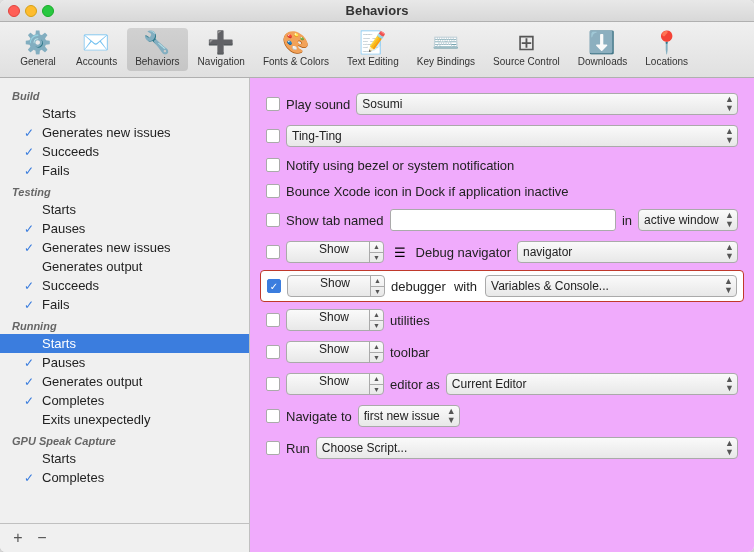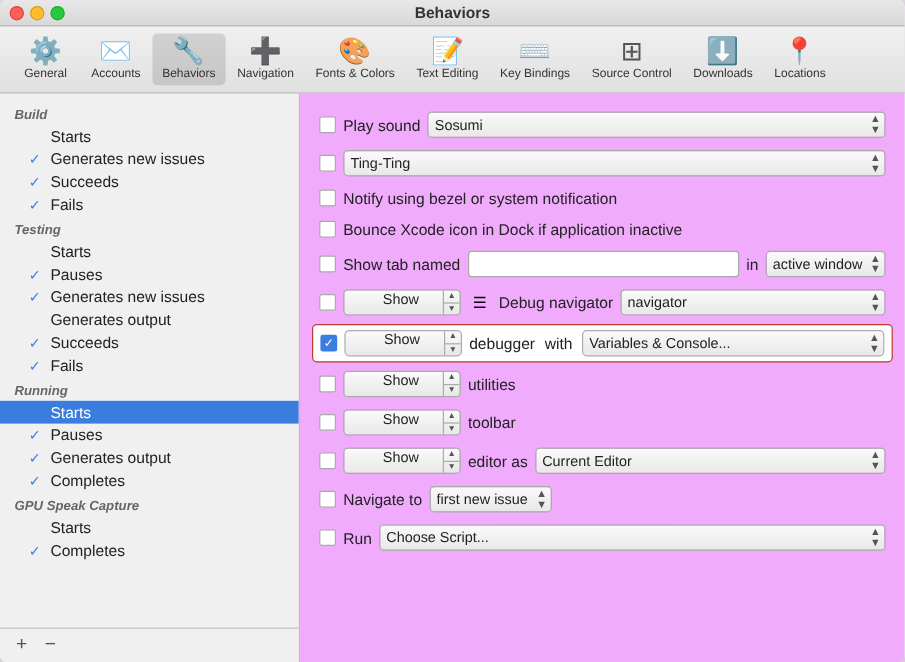--- a/index.html
+++ b/index.html
@@ -400,20 +400,24 @@
           <span>Pauses</span>
         </div>
         <div class="sidebar-item">
           <span class="check-mark">✓</span>
           <span>Generates output</span>
         </div>
         <div class="sidebar-item">
           <span class="check-mark">✓</span>
           <span>Completes</span>
         </div>
+        <div class="sidebar-item">
+          <span class="check-mark">&nbsp;</span>
+          <span>Exits unexpectedly</span>
+        </div>
 
         <div class="sidebar-group-label">GPU Speak Capture</div>
         <div class="sidebar-item">
           <span class="check-mark">&nbsp;</span>
           <span>Starts</span>
         </div>
         <div class="sidebar-item">
           <span class="check-mark">✓</span>
           <span>Completes</span>
         </div>

